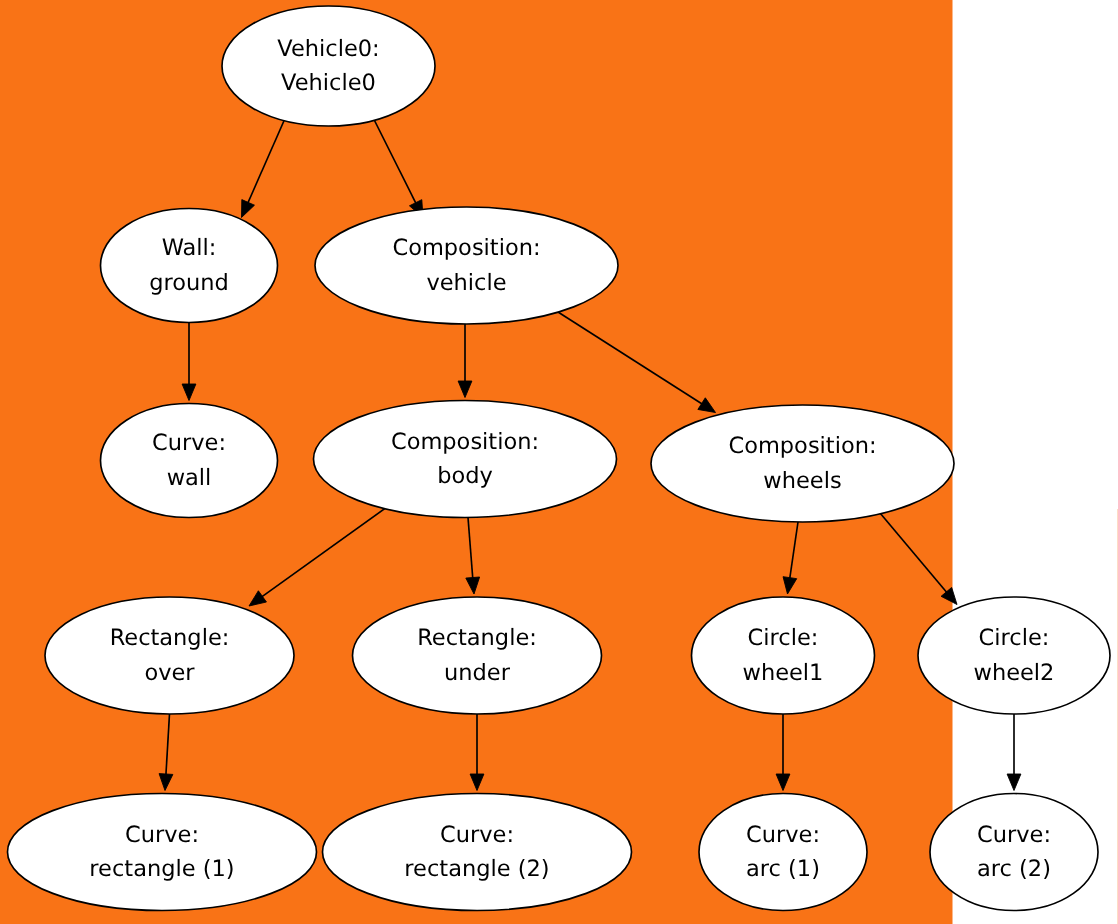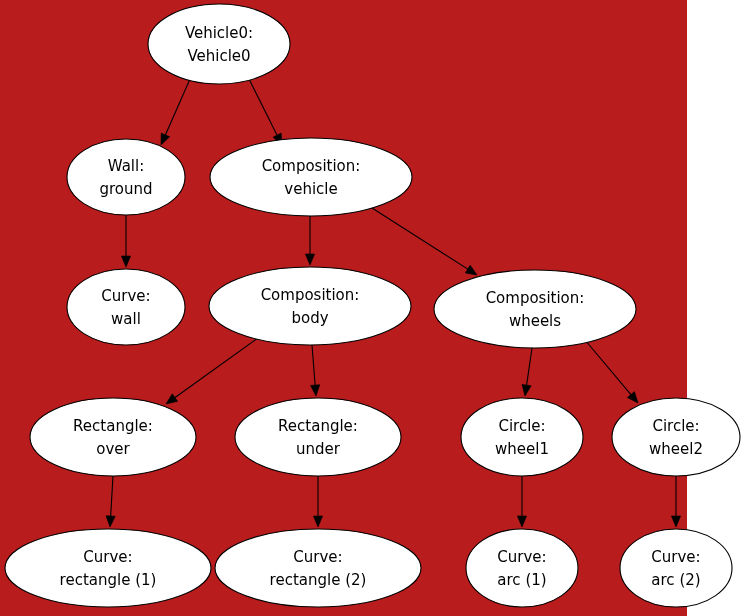--- a/index.html
+++ b/index.html
@@ -8,23 +8,23 @@
     background: #ffffff;
   }
   body {
     width: 745px;
     height: 616px;
     font-family: "DejaVu Sans", sans-serif;
     overflow: hidden;
   }
   #graph-root {
     position: relative;
-    width: 687px;
+    width: 635px;
     height: 616px;
-    background: #b91c1c;
+    background: #f97316;
   }
   svg#graph-canvas {
     display: block;
     width: 745px;
     height: 616px;
   }
   .node-ellipse {
     fill: #ffffff;
     stroke: #000000;
     stroke-width: 1.1px;

